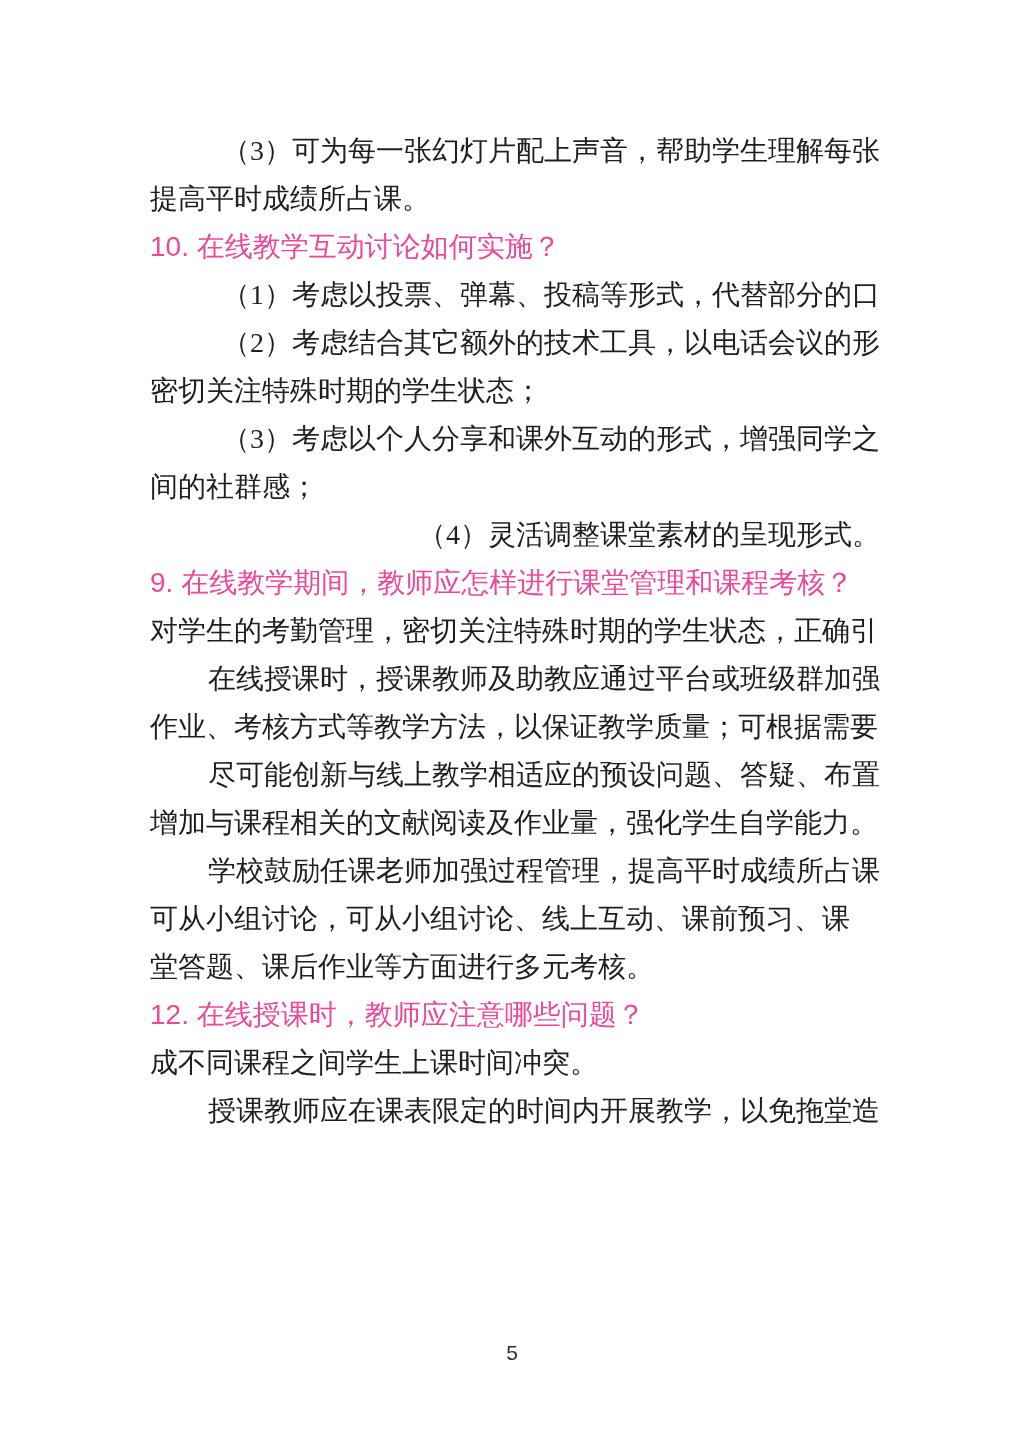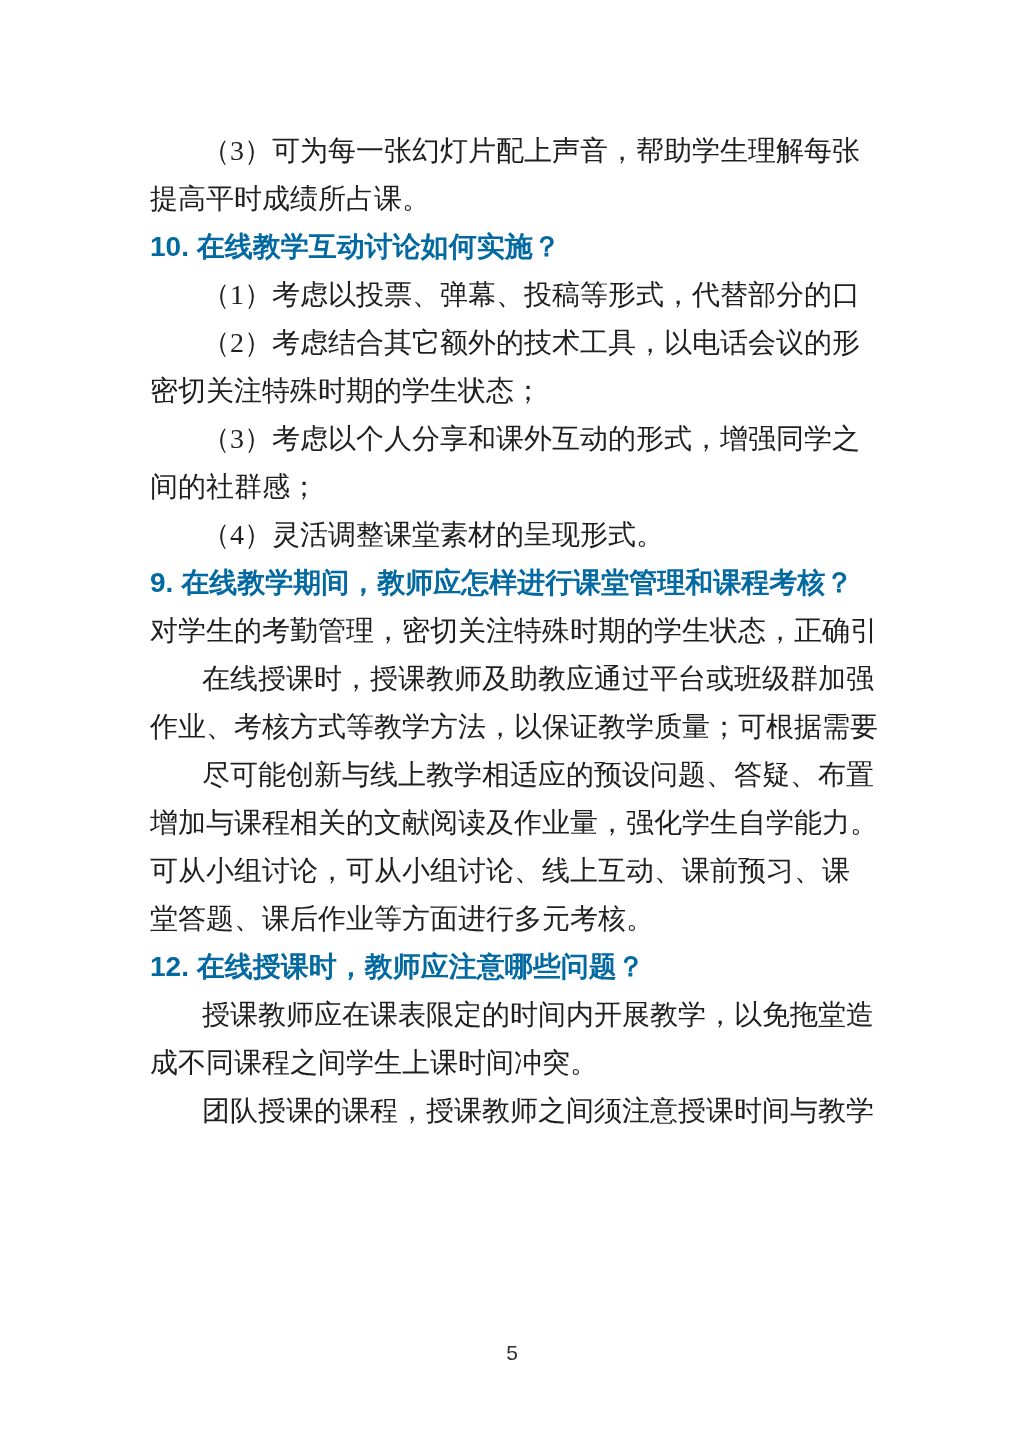--- a/index.html
+++ b/index.html
@@ -24,25 +24,26 @@
   }
   .line {
     height: 48px;
     line-height: 48px;
     font-size: 28px;
     white-space: nowrap;
     letter-spacing: 0;
   }
   .line.indent {
     text-indent: 52px;
+    text-align: right;
   }
   .heading {
     font-family: "Liberation Sans", sans-serif;
-    font-weight: bold;
-    color: #0369a1;
+    font-weight: normal;
+    color: #ec4899;
     font-size: 28px;
   }
   .footer {
     position: absolute;
     left: 0;
     right: 0;
     top: 1338px;
     height: 30px;
     line-height: 30px;
     text-align: center;
@@ -74,26 +75,26 @@
 
     <div class="line heading">9. 在线教学期间，教师应怎样进行课堂管理和课程考核？</div>
 
     <div class="line">对学生的考勤管理，密切关注特殊时期的学生状态，正确引</div>
     <div class="line indent">在线授课时，授课教师及助教应通过平台或班级群加强</div>
 
     <div class="line">作业、考核方式等教学方法，以保证教学质量；可根据需要</div>
     <div class="line indent">尽可能创新与线上教学相适应的预设问题、答疑、布置</div>
     <div class="line">增加与课程相关的文献阅读及作业量，强化学生自学能力。</div>
 
+    <div class="line indent">学校鼓励任课老师加强过程管理，提高平时成绩所占课</div>
     <div class="line">可从小组讨论，可从小组讨论、线上互动、课前预习、课</div>
     <div class="line">堂答题、课后作业等方面进行多元考核。</div>
 
     <div class="line heading">12. 在线授课时，教师应注意哪些问题？</div>
 
+    <div class="line">成不同课程之间学生上课时间冲突。</div>
     <div class="line indent">授课教师应在课表限定的时间内开展教学，以免拖堂造</div>
-    <div class="line">成不同课程之间学生上课时间冲突。</div>
 
-    <div class="line indent">团队授课的课程，授课教师之间须注意授课时间与教学</div>
 
   </div>
 
   <div class="footer">5</div>
 </div>
 
 </body></html>

